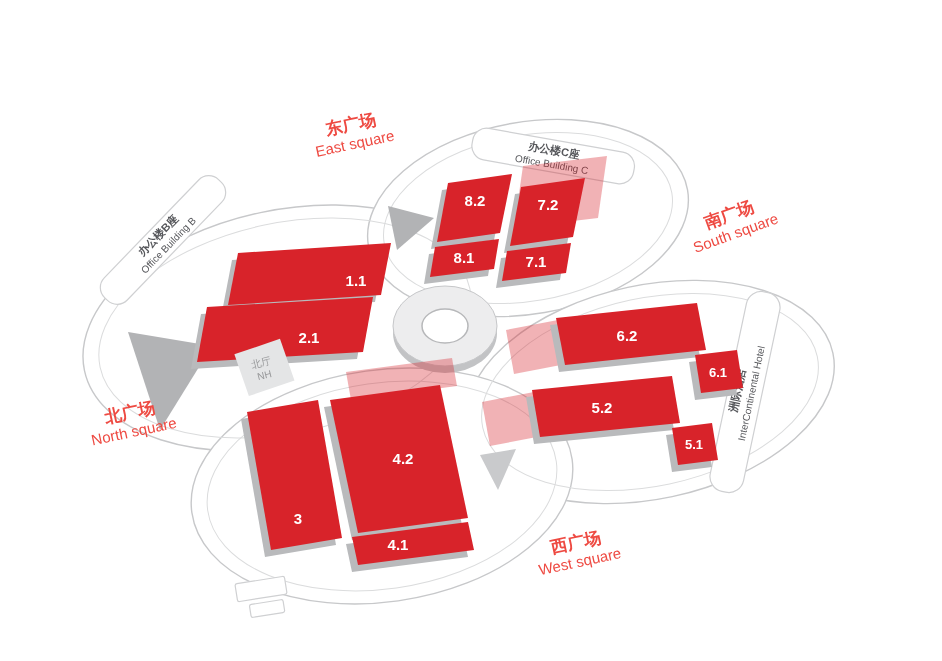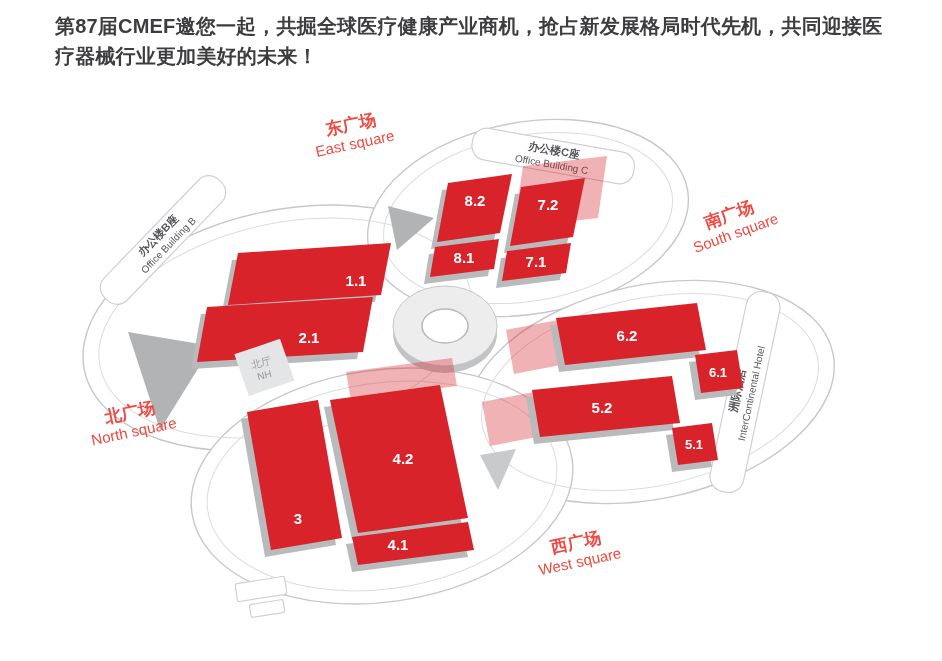--- a/index.html
+++ b/index.html
@@ -28,21 +28,20 @@
   .bld-zh { fill:#56575b; font-size:11px; font-weight:700; text-anchor:middle; }
   .bld-en { fill:#56575b; font-size:10px; font-weight:400; text-anchor:middle; }
   .nh-txt { fill:#97989a; font-size:10px; font-weight:400; text-anchor:middle; }
   .nh-shape { fill:#e4e5e6; }
 </style>
 </head>
 <body>
 
 <div class="page">
 
-  <p class="intro">第87届CMEF邀您一起，共掘全球医疗健康产业商机，抢占新发展格局时代先机，共同迎接医疗器械行业更加美好的未来！</p>
 
   <div class="map-wrap">
     <svg width="942" height="561" viewBox="0 0 942 561" xmlns="http://www.w3.org/2000/svg">
 
       <g>
         <ellipse class="lobe" cx="285" cy="228" rx="205" ry="118" transform="rotate(-12 285 228)"></ellipse>
         <ellipse class="lobe" cx="528" cy="118" rx="162" ry="96" transform="rotate(-10 528 118)"></ellipse>
         <ellipse class="lobe" cx="650" cy="292" rx="187" ry="107" transform="rotate(-12 650 292)"></ellipse>
         <ellipse class="lobe" cx="382" cy="386" rx="192" ry="116" transform="rotate(-8 382 386)"></ellipse>
       </g>

